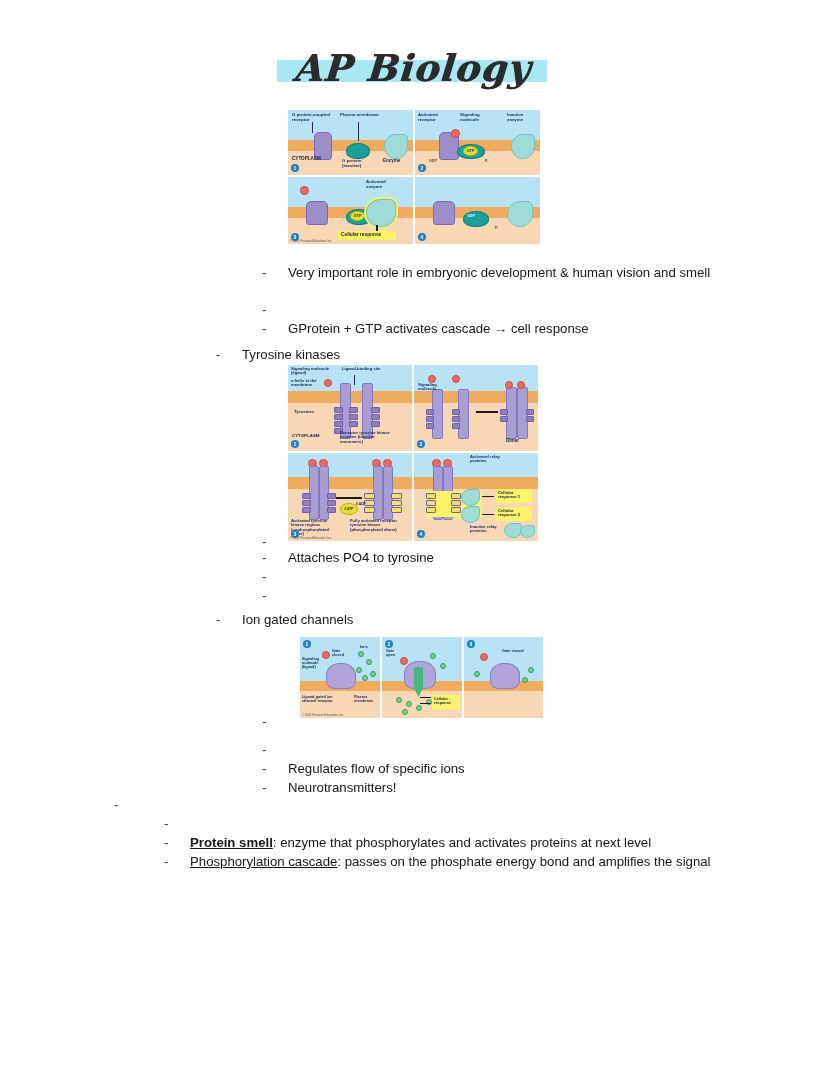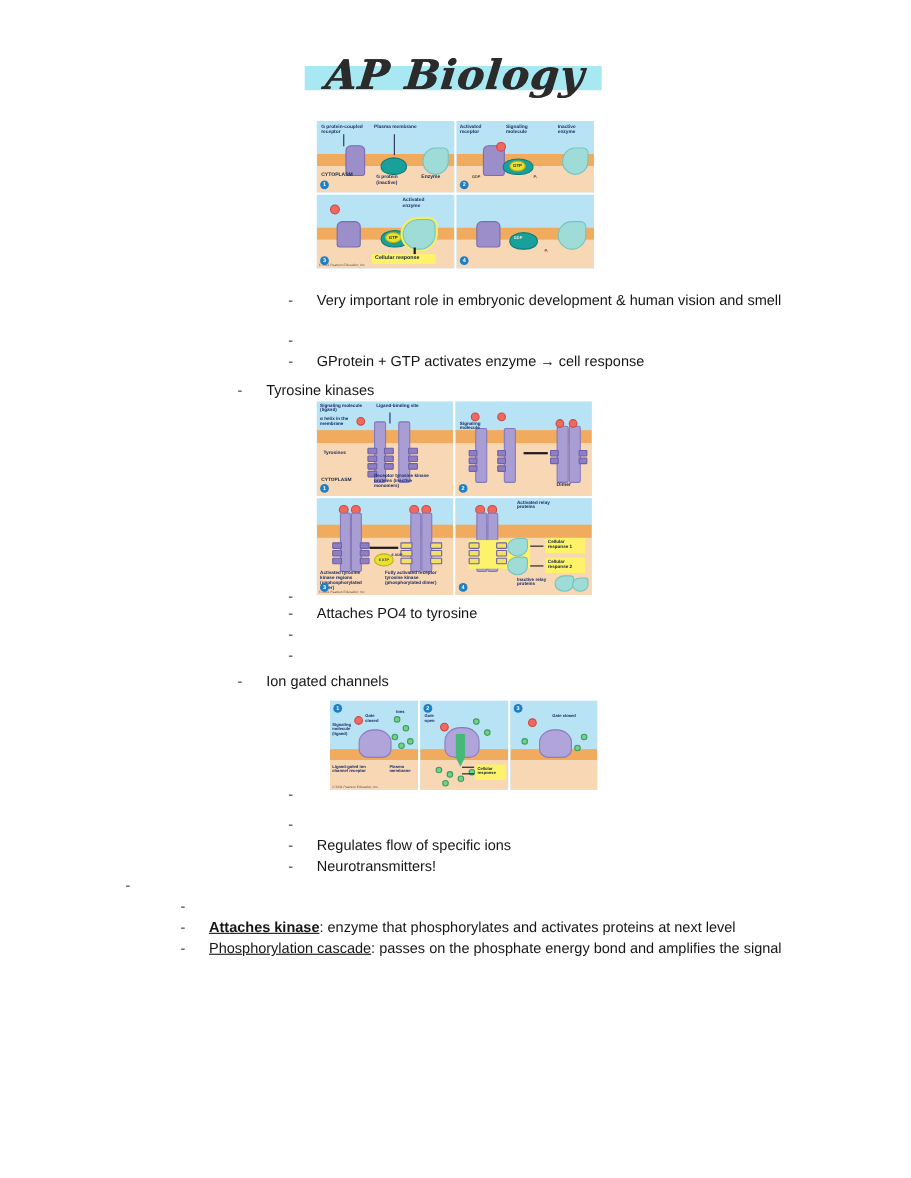--- a/index.html
+++ b/index.html
@@ -153,21 +153,21 @@
 
   <div class="li" style="left:262px;top:263px;width:450px;">
     <span class="dash">-</span>
     <span class="txt">Very important role in embryonic development &amp; human vision and smell</span>
   </div>
   <div class="li" style="left:262px;top:300px;width:450px;">
     <span class="dash">-</span>
   </div>
   <div class="li" style="left:262px;top:319px;width:450px;">
     <span class="dash">-</span>
-    <span class="txt">GProtein + GTP activates enzyme → cell response</span>
+    <span class="txt">GProtein + GTP activates cascade → cell response</span>
   </div>
 
   <div class="li" style="left:216px;top:345px;width:400px;">
     <span class="dash">-</span>
     <span class="txt">Tyrosine kinases</span>
   </div>
 
   <div class="fig" style="left:288px;top:365px;width:252px;height:176px;">
     <div class="panelgrid" style="grid-template-columns:124px 124px;grid-template-rows:86px 88px;">
 
@@ -397,21 +397,21 @@
   <div class="li" style="left:114px;top:795px;width:660px;">
     <span class="dash">-</span>
   </div>
 
   <div class="li" style="left:164px;top:814px;width:620px;">
     <span class="dash">-</span>
   </div>
 
   <div class="li" style="left:164px;top:833px;width:620px;">
     <span class="dash">-</span>
-    <span class="txt"><span class="bu">Attaches kinase</span><span>: enzyme that phosphorylates and activates proteins at next level</span></span>
+    <span class="txt"><span class="bu">Protein smell</span><span>: enzyme that phosphorylates and activates proteins at next level</span></span>
   </div>
 
   <div class="li" style="left:164px;top:852px;width:620px;">
     <span class="dash">-</span>
     <span class="txt"><span class="u">Phosphorylation cascade</span><span>: passes on the phosphate energy bond and amplifies the signal</span></span>
   </div>
 
 </div>
 
 </body></html>

